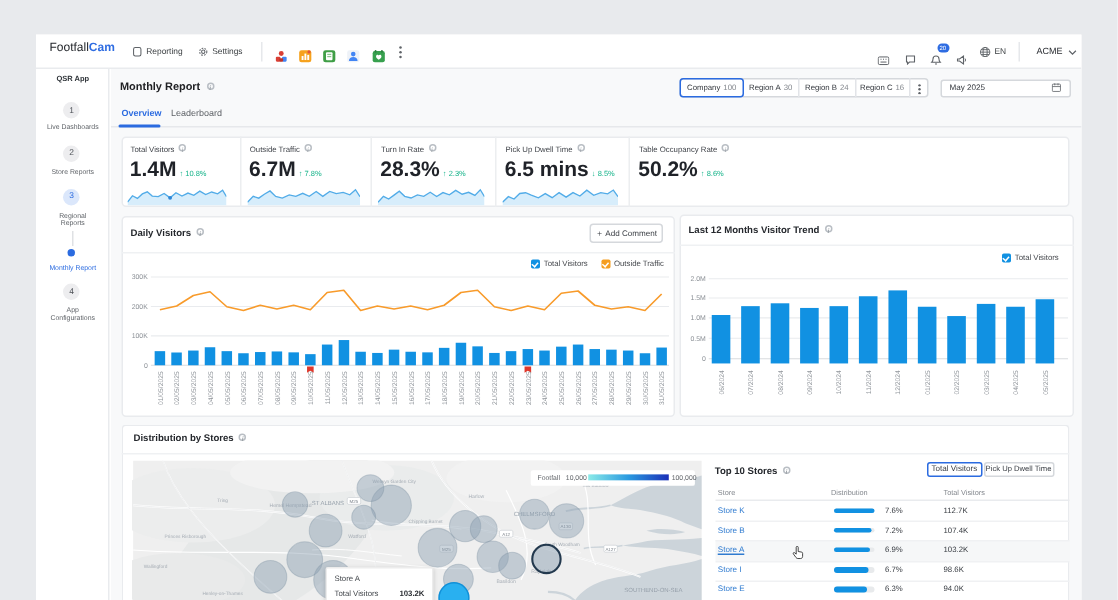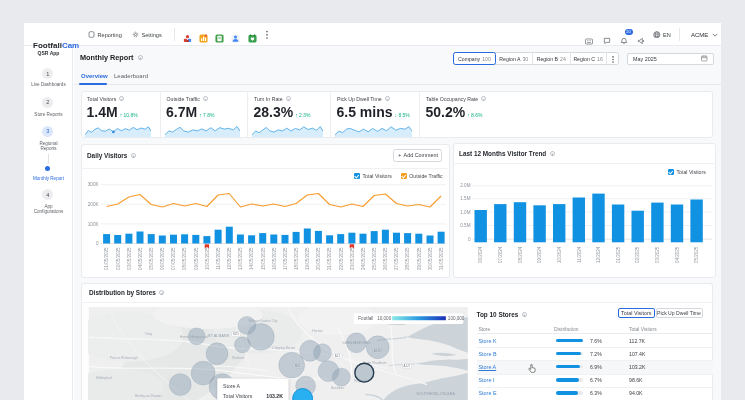--- a/index.html
+++ b/index.html
@@ -1,19 +1,19 @@
 <!DOCTYPE html>
 <html><head><meta charset="utf-8"><style>
 *{margin:0;padding:0;box-sizing:border-box;}
 html,body{width:745px;height:400px;overflow:hidden;}
 body{background:#e8eaed;font-family:"Liberation Sans",sans-serif;-webkit-font-smoothing:antialiased;}
 .app{position:absolute;left:24px;top:23px;width:697px;height:377px;background:#fff;overflow:hidden;}
 .abs{position:absolute;}
 .hdr{position:absolute;left:0;top:0;width:697px;height:23px;border-bottom:1px solid #e9ebee;background:#fff;z-index:5;}
-.logo{position:absolute;left:9px;top:18px;font-size:8px;font-weight:bold;color:#23262b;letter-spacing:0;}
+.logo{position:absolute;left:9px;top:4px;font-size:8px;font-weight:normal;color:#23262b;letter-spacing:0;}
 .logo b{color:#2e6ce2;}
 .hitem{position:absolute;top:0;height:23px;display:flex;align-items:center;font-size:5.6px;color:#3c4043;gap:2.5px;}
 .vline{position:absolute;width:1px;background:#e6e8eb;}
 .side{position:absolute;left:0;top:23px;width:49px;height:354px;background:#fff;border-right:1px solid #e9ebee;z-index:4;}
 .slab{position:absolute;width:49px;text-align:center;font-size:4.6px;color:#5f6368;line-height:5px;}
 .sline{position:absolute;left:23.5px;width:1px;background:#dfe1e4;}
 .main{position:absolute;left:50px;top:23px;width:647px;height:354px;background:#f8f9fa;}
 .card{position:absolute;background:#fff;border:1px solid #e9ebee;border-radius:3px;}
 .ctitle{font-size:6.4px;font-weight:bold;color:#25282d;}
 .inf{display:inline-block;font-size:4.6px;color:#9aa0a6;border:0.5px solid #b9bec4;border-radius:50%;width:5px;height:5px;line-height:5px;text-align:center;font-style:italic;font-family:"Liberation Serif",serif;}

